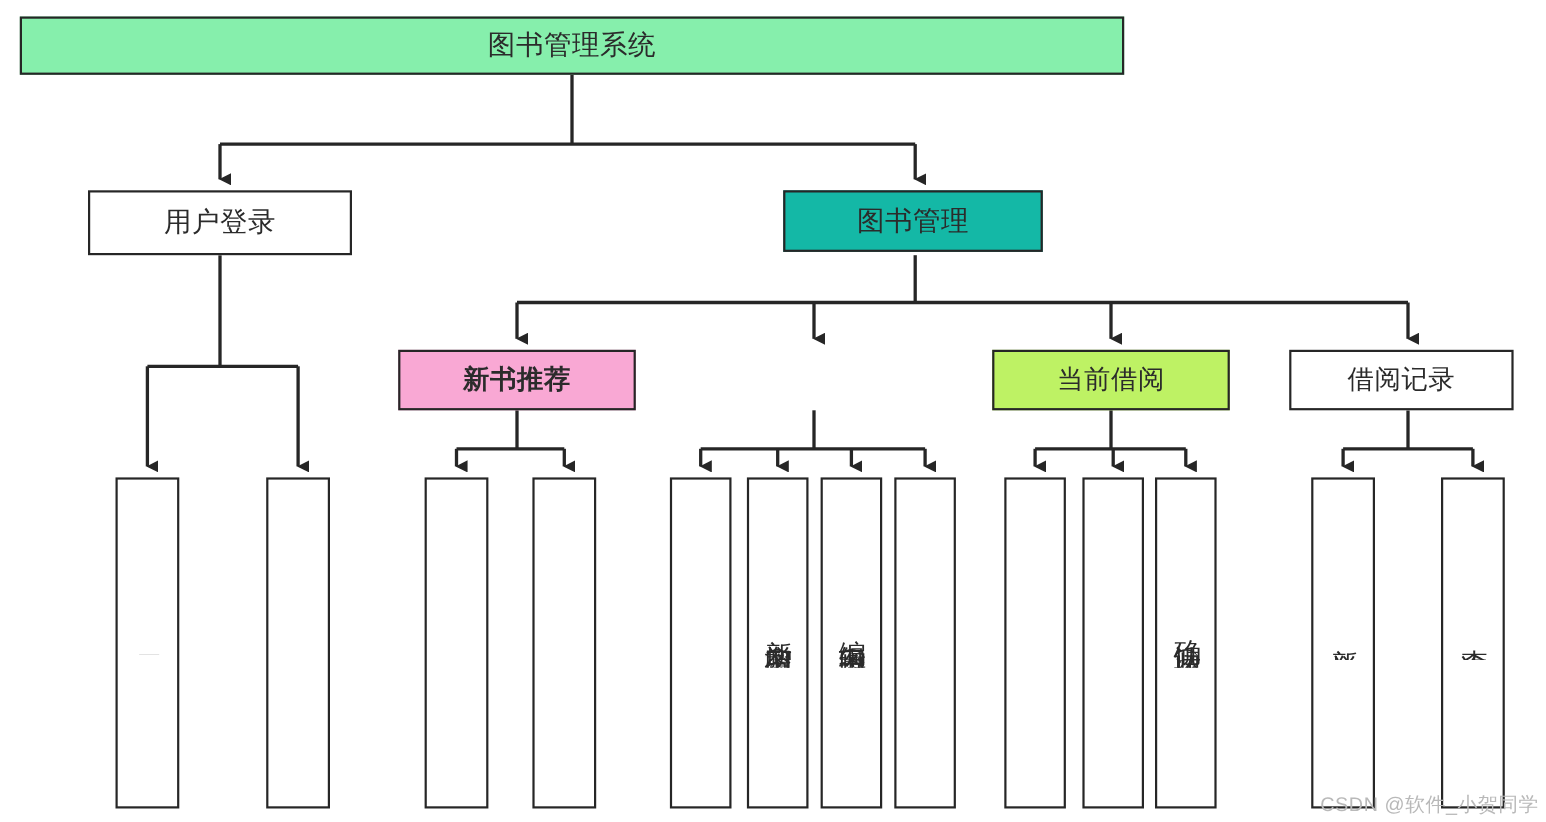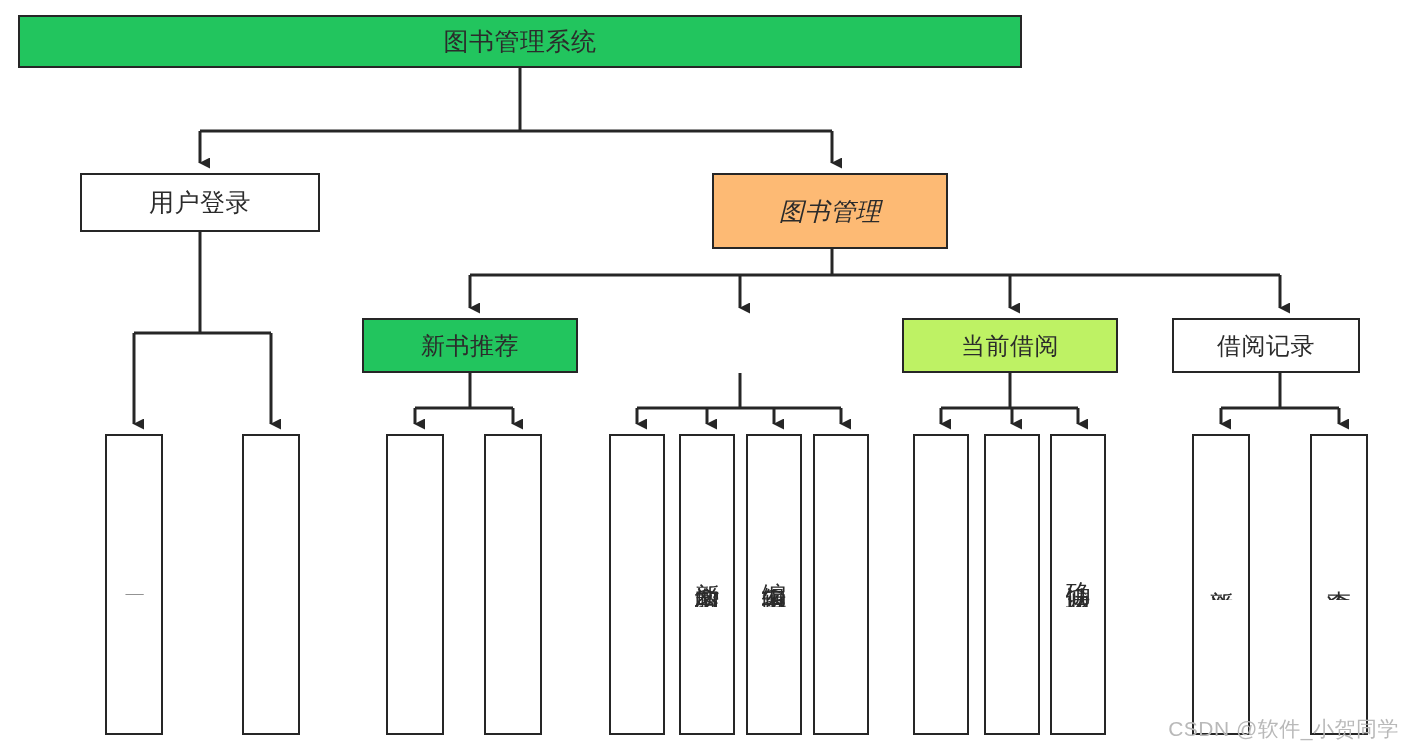--- a/index.html
+++ b/index.html
@@ -55,21 +55,21 @@
     letter-spacing: 5px;
     line-height: 1.0;
     white-space: nowrap;
     max-height: 286px;
     overflow: hidden;
   }
   #watermark {
     position: absolute;
     right: 6px;
     bottom: 4px;
-    font-size: 21px;
+    font-size: 18px;
     color: #b9b9b9;
     letter-spacing: 0.5px;
     z-index: 9;
     white-space: nowrap;
   }
 </style>
 </head>
 <body>
 
 <div id="diagram-root" style="background: rgb(255, 255, 255);">
@@ -117,38 +117,38 @@
       <path d="M 1012 408 L 1012 424" marker-end="url(#arrow)"></path>
       <path d="M 1078 408 L 1078 424" marker-end="url(#arrow)"></path>
 
       <path d="M 1280 373 L 1280 408"></path>
       <path d="M 1221 408 L 1339 408"></path>
       <path d="M 1221 408 L 1221 424" marker-end="url(#arrow)"></path>
       <path d="M 1339 408 L 1339 424" marker-end="url(#arrow)"></path>
     </g>
   </svg>
 
-  <div class="node node-root" style="left: 18px; top: 15px; width: 1004px; height: 53px; border-color: rgb(38, 38, 38); background: #22c55e;">
+  <div class="node node-root" style="left: 18px; top: 15px; width: 1004px; height: 53px; border-color: rgb(38, 38, 38); background: #86efac;">
     <span class="label" style="color: rgb(43, 43, 43);">图书管理系统</span>
   </div>
 
   <div class="node node-l2" style="left: 80px; top: 173px; width: 240px; height: 59px; border-color: rgb(38, 38, 38); background: rgb(255, 255, 255);">
     <span class="label" style="color: rgb(43, 43, 43);">用户登录</span>
   </div>
-  <div class="node node-l2" style="left: 712px; top: 173px; width: 236px; height: 76px; border-color: rgb(38, 38, 38); background: #fdba74; font-style: italic;">
+  <div class="node node-l2" style="left: 712px; top: 173px; width: 236px; height: 56px; border-color: rgb(38, 38, 38); background: #14b8a6;">
     <span class="label" style="color: rgb(43, 43, 43);">图书管理</span>
   </div>
 
-  <div class="node node-l3" style="left: 362px; top: 318px; width: 216px; height: 55px; border-color: rgb(38, 38, 38); background: #22c55e;">
+  <div class="node node-l3" style="left: 362px; top: 318px; width: 216px; height: 55px; border-color: rgb(38, 38, 38); background: #f9a8d4; font-weight: bold;">
     <span class="label" style="color: rgb(43, 43, 43);">新书推荐</span>
   </div>
   <div class="node node-l3" style="left: 902px; top: 318px; width: 216px; height: 55px; border-color: rgb(38, 38, 38); background: #bef264;">
     <span class="label" style="color: rgb(43, 43, 43);">当前借阅</span>
   </div>
-  <div class="node node-l3" style="left: 1172px; top: 318px; width: 188px; height: 55px; border-color: rgb(38, 38, 38); background: rgb(255, 255, 255);">
+  <div class="node node-l3" style="left: 1172px; top: 318px; width: 204px; height: 55px; border-color: rgb(38, 38, 38); background: rgb(255, 255, 255);">
     <span class="label" style="color: rgb(43, 43, 43);">借阅记录</span>
   </div>
 
   <div class="node node-leaf" style="left: 105px; top: 434px; width: 58px; height: 301px; border-color: rgb(38, 38, 38); background: rgb(255, 255, 255);">
     <span class="label" style="color: rgb(43, 43, 43);">用户登录</span>
   </div>
   <div class="node node-leaf" style="left: 242px; top: 434px; width: 58px; height: 301px; border-color: rgb(38, 38, 38); background: rgb(255, 255, 255);">
     <span class="label" style="color: rgb(43, 43, 43);">注销登录</span>
   </div>
   <div class="node node-leaf" style="left: 386px; top: 434px; width: 58px; height: 301px; border-color: rgb(38, 38, 38); background: rgb(255, 255, 255);">

